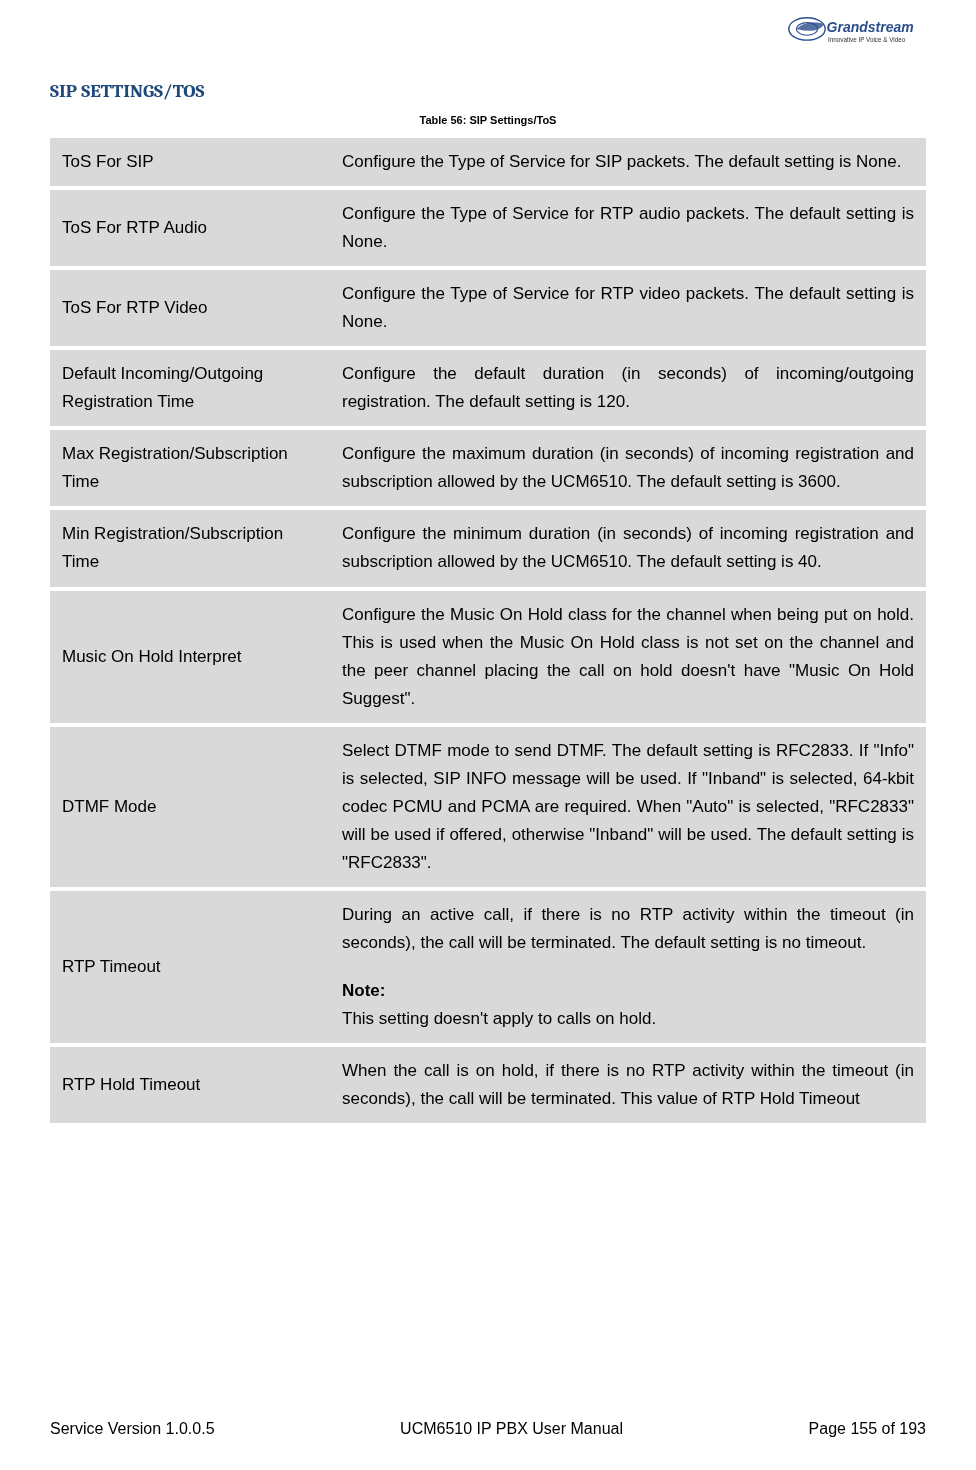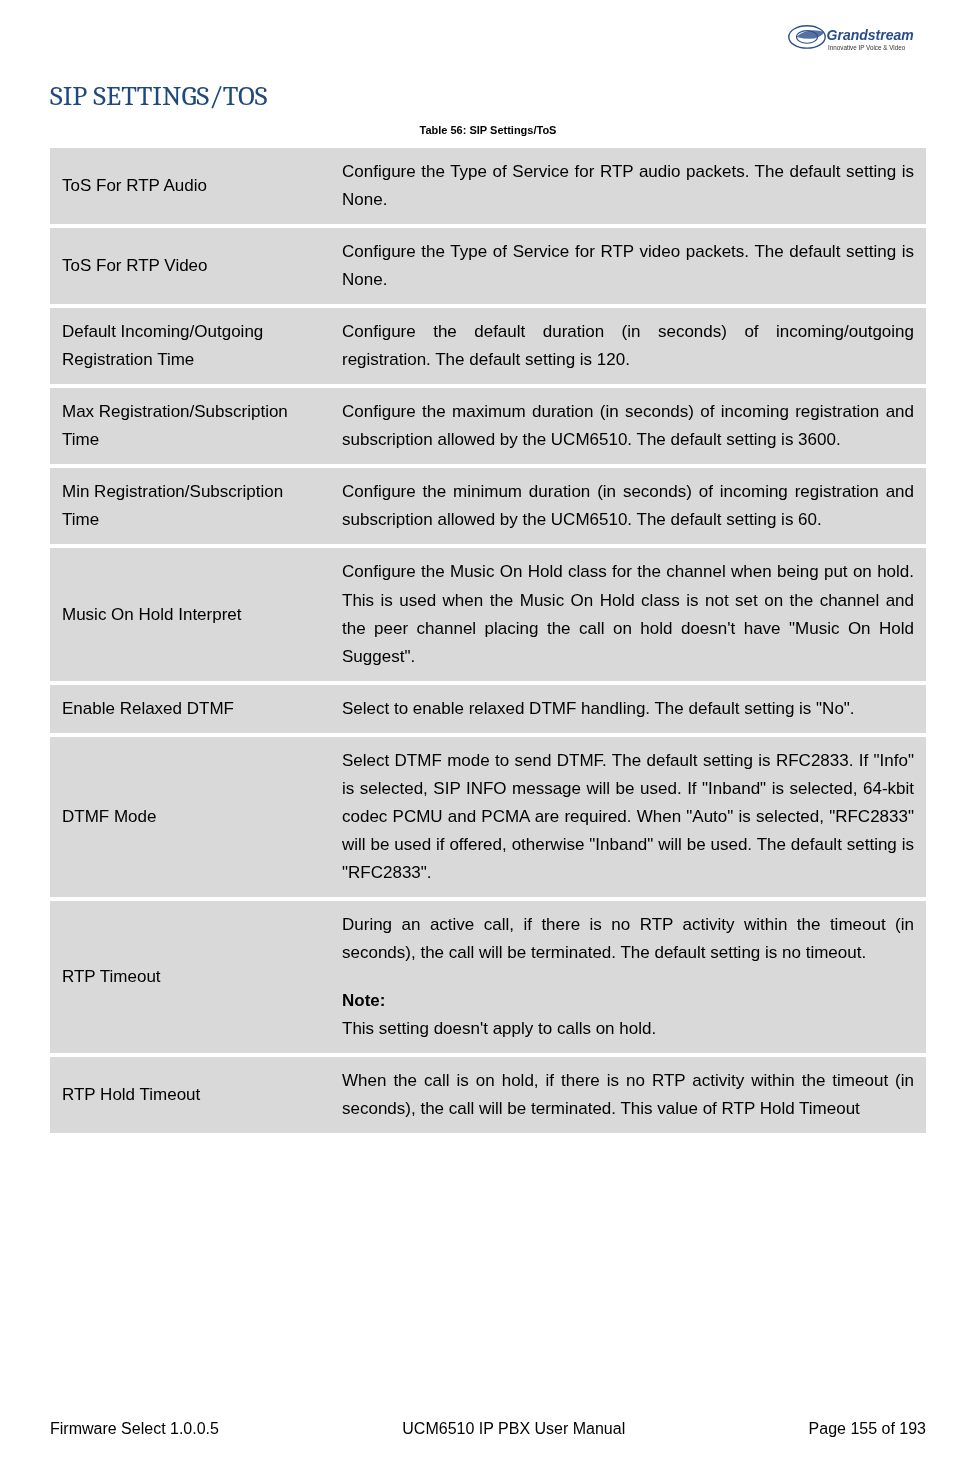--- a/index.html
+++ b/index.html
@@ -10,21 +10,21 @@
     body {
       font-family: Arial, Helvetica, sans-serif;
       background: #fff;
       width: 976px;
       height: 1470px;
       position: relative;
       padding: 20px 50px 0 50px;
     }
     .logo-area {
       position: absolute;
-      top: 20px;
+      top: 12px;
       right: 50px;
       text-align: left;
     }
     .logo-svg {
       width: 140px;
       height: 45px;
     }
     .content-area {
       margin-top: 60px;
     }
@@ -41,22 +41,22 @@
       color: #000;
       line-height: 1.6;
       vertical-align: middle;
     }
     .intro-table td.label-col {
       width: 280px;
     }
     .section-title {
       font-family: Cambria, Georgia, serif;
       color: #1f497d;
-      font-size: 28px;
-      font-weight: normal;
+      font-size: 19px;
+      font-weight: bold;
       margin-bottom: 12px;
     }
     .table-caption {
       text-align: center;
       font-weight: bold;
       font-size: 11px;
       margin-bottom: 8px;
       color: #000;
     }
     .settings-table {
@@ -109,47 +109,47 @@
 
 <div class="content-area">
 
 
   <h2 class="section-title">SIP SETTINGS/TOS</h2>
 
   <div class="table-caption">Table 56: SIP Settings/ToS</div>
 
   <table class="settings-table">
     <tbody>
+        <tr>
+      <td class="label-col">ToS For SIP</td>
+      <td class="desc-col">Configure the Type of Service for SIP packets. The default setting is None.</td>
+    </tr>
     <tr>
       <td class="label-col">ToS For RTP Audio</td>
       <td class="desc-col">Configure the Type of Service for RTP audio packets. The default setting is None.</td>
     </tr>
     <tr>
       <td class="label-col">ToS For RTP Video</td>
       <td class="desc-col">Configure the Type of Service for RTP video packets. The default setting is None.</td>
     </tr>
     <tr>
       <td class="label-col">Default Incoming/Outgoing Registration Time</td>
       <td class="desc-col">Configure the default duration (in seconds) of incoming/outgoing registration. The default setting is 120.</td>
     </tr>
     <tr>
       <td class="label-col">Max Registration/Subscription Time</td>
       <td class="desc-col">Configure the maximum duration (in seconds) of incoming registration and subscription allowed by the UCM6510. The default setting is 3600.</td>
     </tr>
     <tr>
       <td class="label-col">Min Registration/Subscription Time</td>
-      <td class="desc-col">Configure the minimum duration (in seconds) of incoming registration and subscription allowed by the UCM6510. The default setting is 60.</td>
+      <td class="desc-col">Configure the minimum duration (in seconds) of incoming registration and subscription allowed by the UCM6510. The default setting is 40.</td>
     </tr>
     <tr>
       <td class="label-col">Music On Hold Interpret</td>
       <td class="desc-col">Configure the Music On Hold class for the channel when being put on hold. This is used when the Music On Hold class is not set on the channel and the peer channel placing the call on hold doesn't have "Music On Hold Suggest".</td>
-    </tr>
-    <tr>
-      <td class="label-col">Enable Relaxed DTMF</td>
-      <td class="desc-col">Select to enable relaxed DTMF handling. The default setting is "No".</td>
     </tr>
     <tr>
       <td class="label-col">DTMF Mode</td>
       <td class="desc-col">Select DTMF mode to send DTMF. The default setting is RFC2833. If "Info" is selected, SIP INFO message will be used. If "Inband" is selected, 64-kbit codec PCMU and PCMA are required. When "Auto" is selected, "RFC2833" will be used if offered, otherwise "Inband" will be used. The default setting is "RFC2833".</td>
     </tr>
     <tr>
       <td class="label-col">RTP Timeout</td>
       <td class="desc-col">
         <span>During an active call, if there is no RTP activity within the timeout (in seconds), the call will be terminated. The default setting is no timeout.</span>
         <span class="note-label">Note:</span>
@@ -159,16 +159,16 @@
     <tr>
       <td class="label-col">RTP Hold Timeout</td>
       <td class="desc-col">When the call is on hold, if there is no RTP activity within the timeout (in seconds), the call will be terminated. This value of RTP Hold Timeout</td>
     </tr>
   </tbody>
     </table>
 
 </div>
 
 <div class="footer">
-  <span>Firmware Select 1.0.0.5</span>
+  <span>Service Version 1.0.0.5</span>
   <span>UCM6510 IP PBX User Manual</span>
   <span>Page 155 of 193</span>
 </div>
 
 </body></html>

